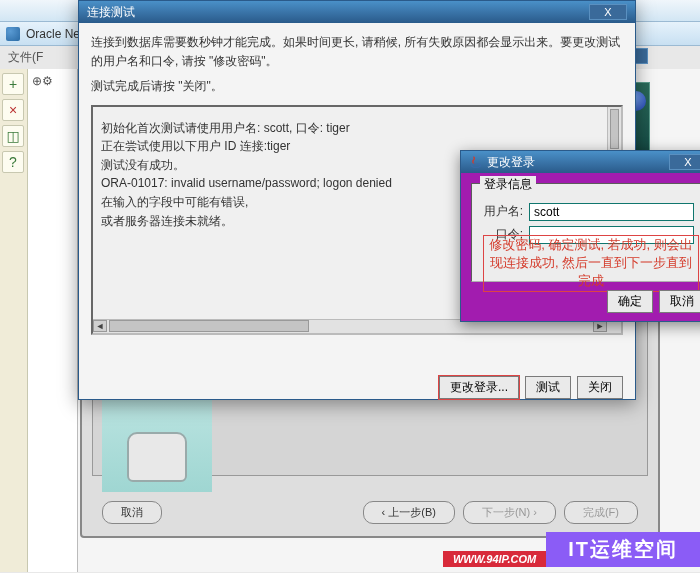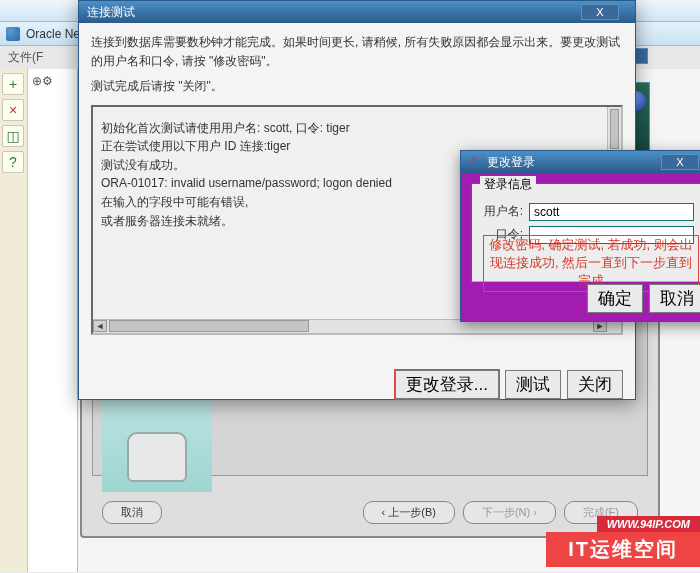--- a/index.html
+++ b/index.html
@@ -125,21 +125,21 @@
   width: 558px; height: 400px;
   background: #f4f4f4;
   border: 1px solid #2a5a8a;
   box-shadow: 0 4px 18px rgba(0,0,0,.4);
 }
 .dlg-title {
   background: linear-gradient(#4a90c8, #2a5a8a);
   height: 22px;
   display: flex;
   align-items: center;
-  padding: 0 16px 0 8px;
+  padding: 0 8px 0 8px;
   color: #fff;
   font-size: 12px;
 }
 .dlg-title-text { flex: 1; }
 .dlg-close {
   width: 38px; height: 16px;
   background: #3a6a9a;
   border: 1px solid #5a90c0;
   color: #fff;
   text-align: center;
@@ -187,21 +187,21 @@
 .scroll-corner { position: absolute; right: 0; bottom: 0; width: 14px; height: 14px; background: #e2e2e2; }
 .dlg-footer {
   position: absolute;
   bottom: 0; right: 12px;
   display: flex; gap: 6px;
 }
 .sbtn {
   padding: 2px 10px;
   background: #eaeaea;
   border: 1px solid #7a7a7a;
-  font-size: 17px;
+  font-size: 12px;
   cursor: pointer;
 }
 
 
 .dialog-sub {
   position: absolute;
   top: 150px; left: 412px;
   width: 256px; height: 172px;
   background: #a21caf;
   border: 1px solid #2a5a8a;
@@ -282,29 +282,29 @@
   color: #fff;
   text-align: center;
   font-size: 11px;
   line-height: 14px;
 }
 
 
 .watermark {
   position: absolute;
   bottom: 6px; right: 0;
-  display: flex; flex-direction: column; align-items: flex-end;
+  display: flex; flex-direction: row; align-items: flex-end;
 }
 .wm-url {
   background: #d82a3a; color: #fff;
   font-size: 11px; padding: 2px 10px;
   font-weight: bold; font-style: italic;
 }
 .wm-brand {
-  background: #ef4444; color: #fff;
+  background: #8b5cf6; color: #fff;
   font-size: 20px; font-weight: bold;
   padding: 4px 22px;
   letter-spacing: 2px;
 }
 .java-icon { display: inline-block; width: 14px; height: 14px; vertical-align: middle; margin-right: 4px; }
 </style>
 </head>
 <body>
 
 <div class="os-bar"></div>

